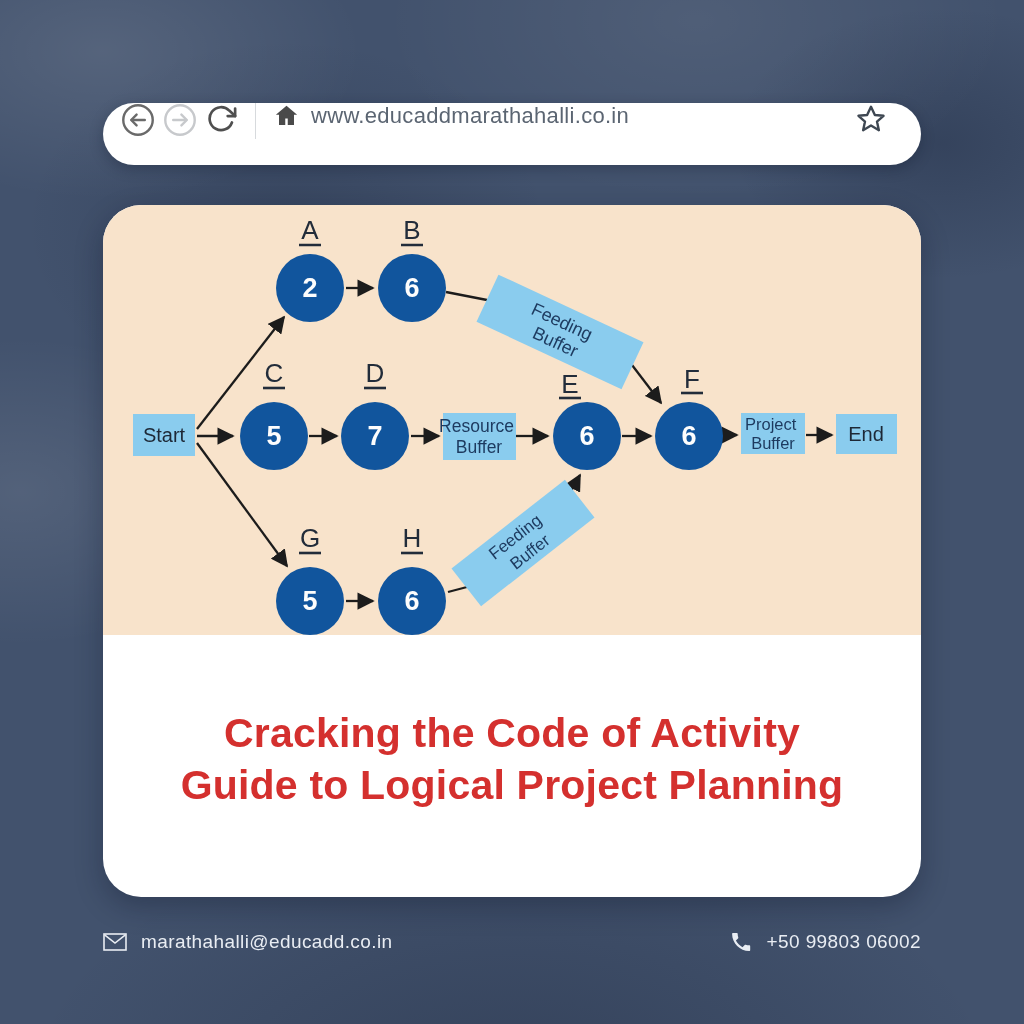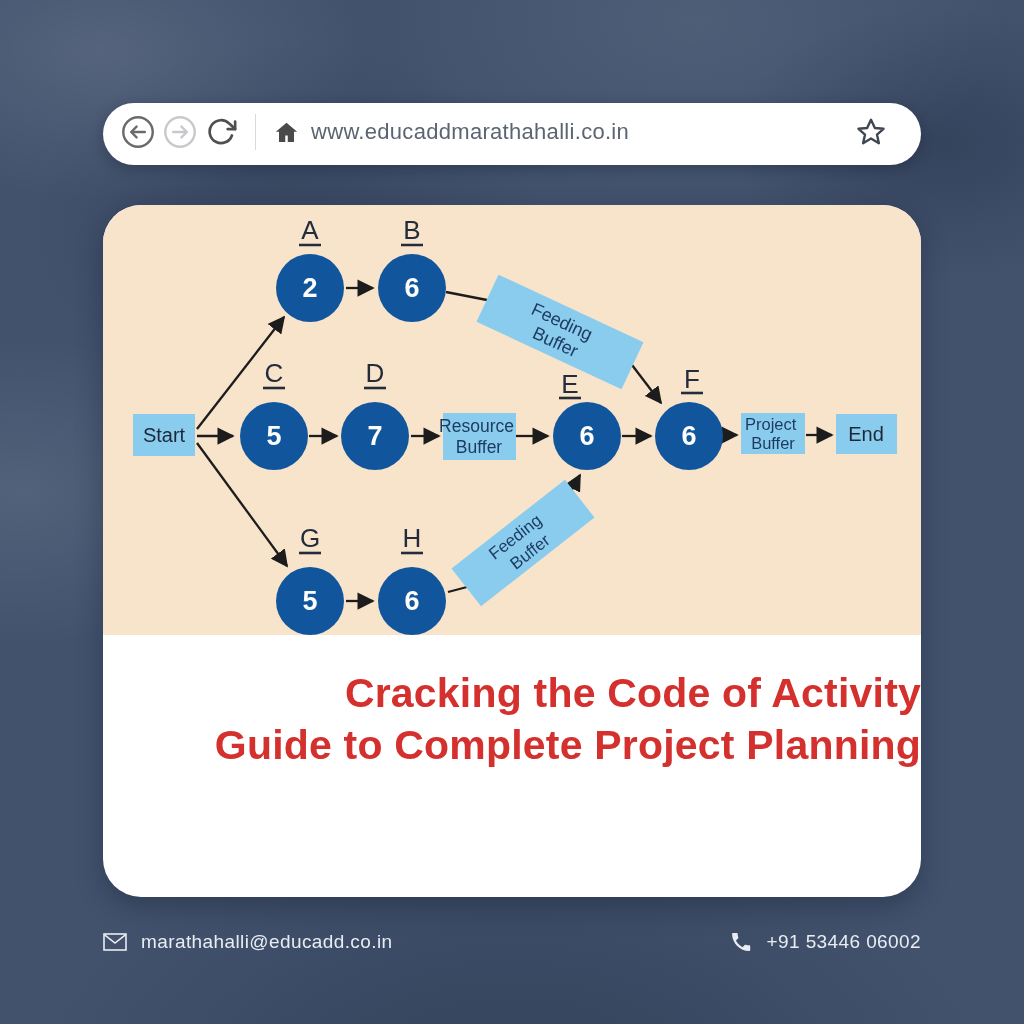--- a/index.html
+++ b/index.html
@@ -14,41 +14,41 @@
       radial-gradient(ellipse 360px 250px at 2% 48%, rgba(255,255,255,0.09), transparent 62%),
       radial-gradient(ellipse 420px 300px at 28% 22%, rgba(18,26,46,0.22), transparent 62%),
       radial-gradient(ellipse 700px 420px at 50% 108%, rgba(14,22,40,0.28), transparent 70%);
     position:relative;
   }
 
   
   .browser-bar {
     position:absolute; left:103px; top:103px; width:818px; height:62px;
     background:#ffffff; border-radius:31px;
-    display:flex; align-items:center; padding:0 26px 4px 18px;
+    display:flex; align-items:flex-start; padding:0 26px 4px 18px;
     box-shadow:0 4px 14px rgba(10,18,35,0.28);
   }
   .nav-ic { width:34px; height:34px; display:flex; align-items:center; justify-content:center; margin-right:8px; cursor:pointer; }
   .nav-ic svg { width:100%; height:100%; }
   .refresh-ic { width:32px; height:32px; margin-right:10px; }
   .bar-divider { width:1px; height:36px; background:#d7dadd; margin:0 18px 0 8px; }
   .home-ic { width:25px; height:25px; margin-right:12px; }
   .url-text { font-size:22px; color:#5b6572; letter-spacing:0.3px; flex:1; }
   .star-ic { width:32px; height:32px; cursor:pointer; }
 
   
   .card {
     position:absolute; left:103px; top:205px; width:818px; height:692px;
     background:#ffffff; border-radius:38px; overflow:hidden;
     box-shadow:0 10px 28px rgba(10,18,35,0.30);
   }
   .diagram-area { width:818px; height:430px; background:#f8e3cb; }
   .diagram-area svg { display:block; }
 
-  .title-area { padding-top:32px; text-align:right; }
+  .title-area { padding-top:72px; text-align:center; }
   .title-line {
     font-size:41px; font-weight:bold; color:#d4302e; line-height:52px;
     letter-spacing:0.2px;
   }
 
   
   .footer {
     position:absolute; left:103px; top:930px; width:818px;
     display:flex; align-items:center; justify-content:space-between;gap:35px;
   }
@@ -219,35 +219,35 @@
           <text class="node-num" x="309" y="405" text-anchor="middle">6</text>
           <text class="node-letter" x="309" y="342" text-anchor="middle">H</text>
           <line x1="298" y1="348" x2="320" y2="348" stroke="#222c3a" stroke-width="2.6"></line>
         </g>
       </g>
     </svg>
   </div>
 
   <div class="title-area">
     <div class="title-line">Cracking the Code of Activity</div>
-    <div class="title-line">Guide to Complete Project Planning</div>
+    <div class="title-line">Guide to Logical Project Planning</div>
   </div>
 </div>
 
 <div class="footer">
   <div class="footer-item">
     <span class="f-ic">
       <svg viewBox="0 0 24 19" fill="none" stroke="#e9edf3" stroke-width="1.6">
         <rect x="1" y="1.5" width="22" height="16"></rect>
         <polyline points="1.6,2.4 12,10.6 22.4,2.4"></polyline>
       </svg>
     </span>
     <span class="footer-text">marathahalli@educadd.co.in</span>
   </div>
   <div class="footer-item">
     <span class="f-ic">
       <svg viewBox="0 0 24 24" fill="#e9edf3">
         <path d="M6.9 10.6c1.5 2.9 3.7 5.1 6.6 6.6l2.2-2.2c.3-.3.7-.4 1-.3 1.1.4 2.3.6 3.5.6.6 0 1 .4 1 1v3.6c0 .6-.4 1-1 1C10.9 20.9 3.2 13.2 3.1 3.9c0-.6.4-1 1-1h3.6c.6 0 1 .4 1 1 0 1.2.2 2.4.6 3.5.1.3 0 .7-.3 1l-2.1 2.2z"></path>
       </svg>
     </span>
-    <span class="footer-text">+91 53446 06002</span>
+    <span class="footer-text">+50 99803 06002</span>
   </div>
 </div>
 
 </body></html>

